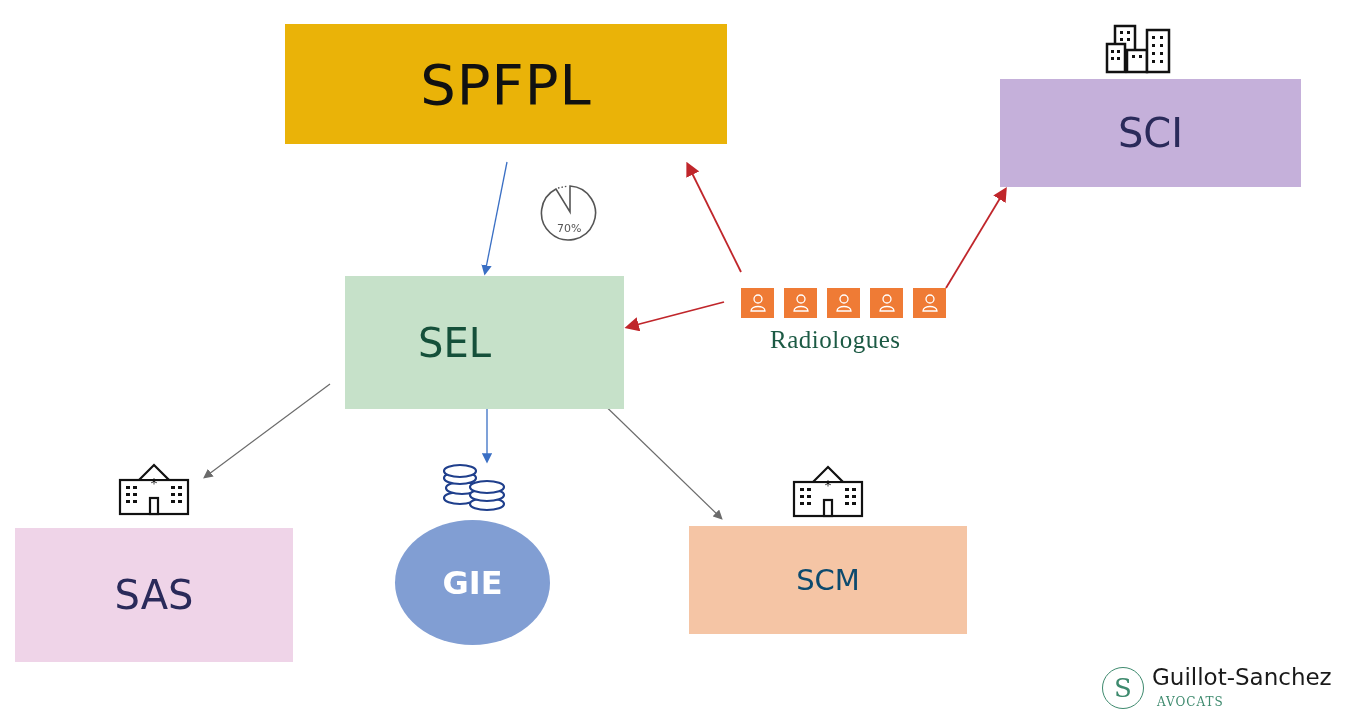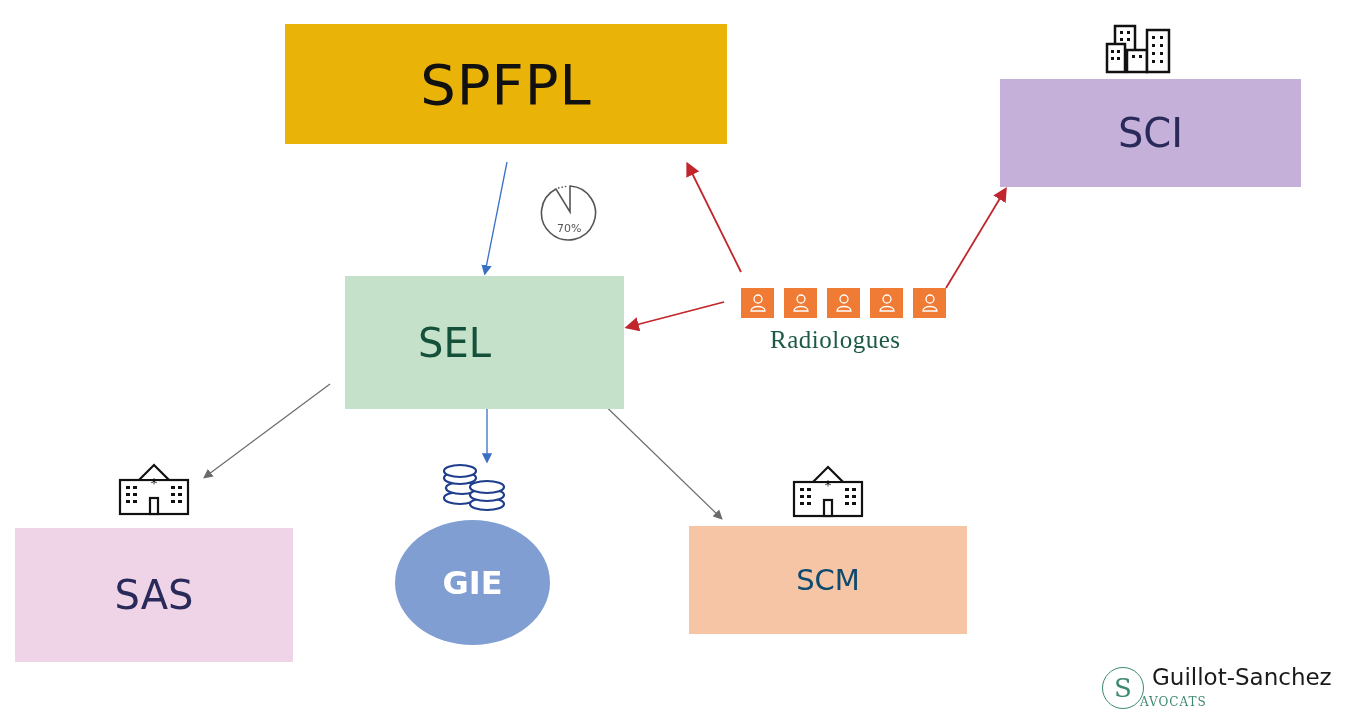--- a/index.html
+++ b/index.html
@@ -16,21 +16,21 @@
   #sas span { font-size:40px; color:#2a2a5a; }
   #scm { left:689px; top:526px; width:278px; height:108px; background:#f5c5a5; }
   #scm span { font-size:29px; color:#0c4a6e;text-align:center; }
   #gie { position:absolute; left:395px; top:520px; width:155px; height:125px; border-radius:50%; background:#819ed3; display:flex; align-items:center; justify-content:center; }
   #gie span { font-family:"DejaVu Sans", sans-serif; font-weight:bold; font-size:32px; color:#ffffff; }
   #radiologues-label { position:absolute; left:770px; top:326px; font-family:Liberation Serif, serif; font-size:25px; color:#1c5a44; letter-spacing:0.5px; }
   .person { position:absolute; top:288px; width:33px; height:30px; background:#ef7b35; display:flex; align-items:center; justify-content:center; }
   #logo { position:absolute; left:1100px; top:664px; width:260px; height:50px; }
   #logo-circle { position:absolute; left:2px; top:3px; width:40px; height:40px; border:1.5px solid #3e8a6e; border-radius:50%; display:flex; align-items:center; justify-content:center; color:#3e8a6e; font-size:26px; font-family:"DejaVu Serif", serif; }
   #logo-name { position:absolute; left:52px; top:0px; font-family:"DejaVu Sans", sans-serif; font-size:23px; color:#1a1a1a; }
-  #logo-sub { position:absolute; left:40px; top:31px; font-family:"DejaVu Serif", serif; font-size:12px; color:#3e8a6e; letter-spacing:1px; }
+  #logo-sub { position:absolute; left:57px; top:31px; font-family:"DejaVu Serif", serif; font-size:12px; color:#3e8a6e; letter-spacing:1px; }
   #pie { position:absolute; left:538px; top:182px; width:64px; height:60px; }
   #pie-label { position:absolute; left:557px; top:222px; font-size:11px; color:#555; font-family:"DejaVu Sans", sans-serif; }
   svg.overlay { position:absolute; left:0; top:0; }
   .icon { position:absolute; }
 </style>
 </head>
 <body>
 
 <svg class="overlay" width="1361" height="722">
   <defs>

